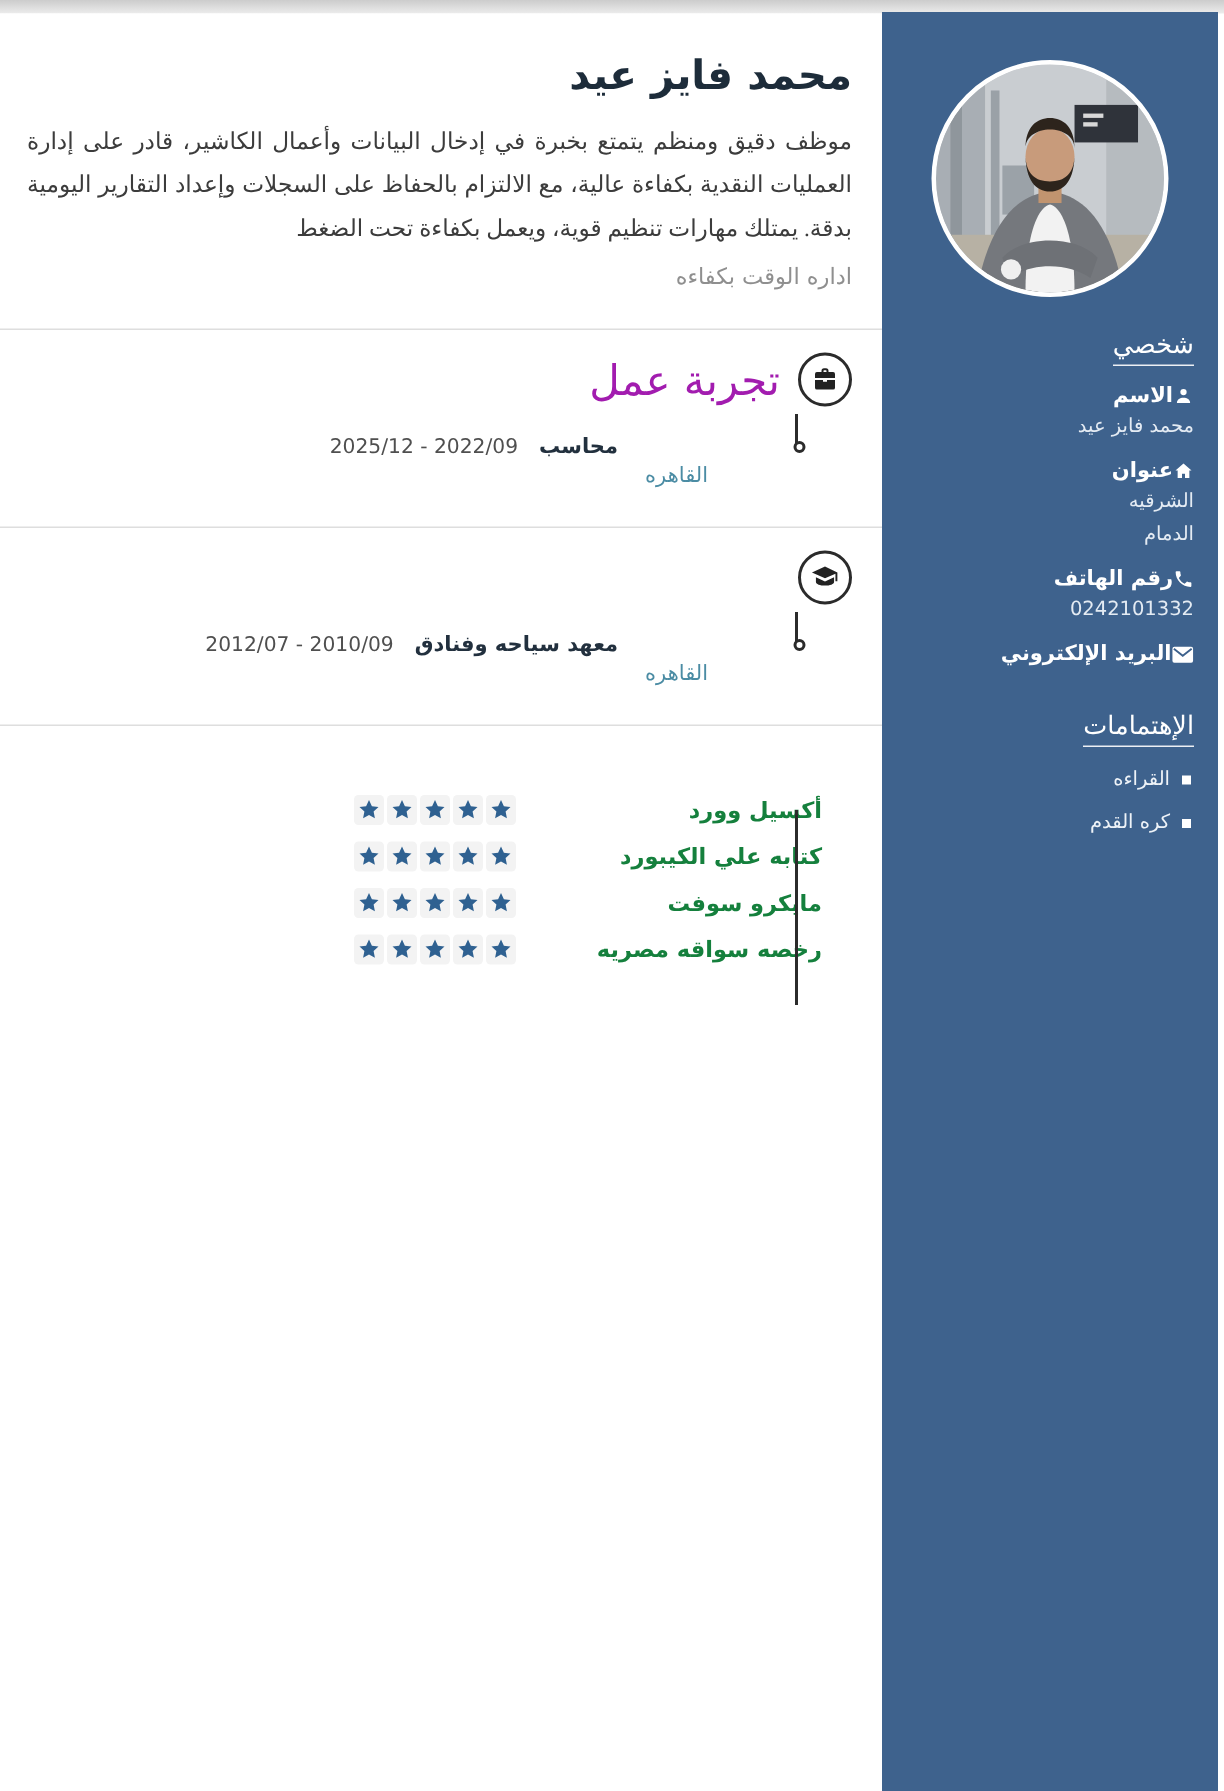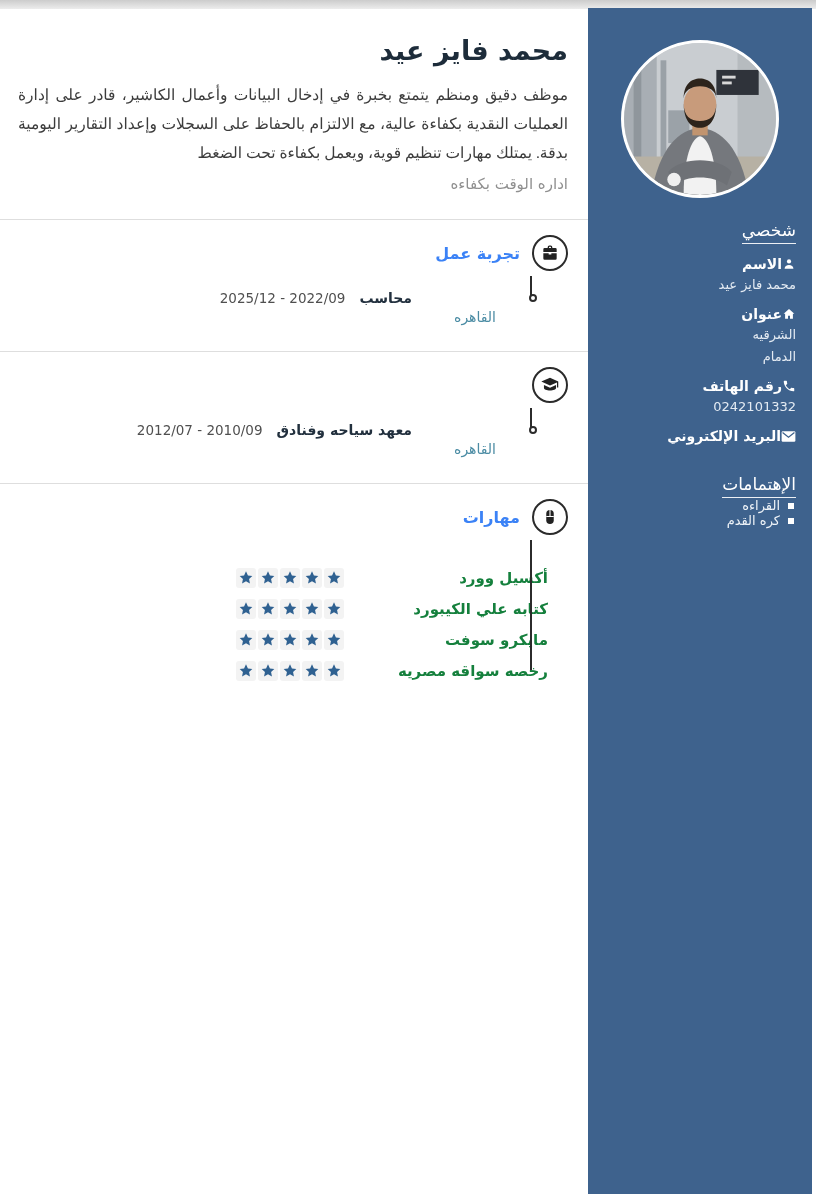--- a/index.html
+++ b/index.html
@@ -37,41 +37,41 @@
   .section { position: relative; padding-top: 14px; }
   .section-header {
     display: flex; align-items: center; gap: 12px;
     margin: 0 20px 0 18px; height: 38px;
   }
   .icon-circle {
     width: 36px; height: 36px; border-radius: 50%;
     border: 2px solid #2b2b2b; background: #fff; flex: 0 0 auto;
     display: flex; align-items: center; justify-content: center;
   }
-  .section-title { font-size: 16px; font-weight: 700; color: #3b82f6; }
+  .section-title { font-size: 28px; font-weight: 400; color: #a21caf; }
 
   .connector {
     position: absolute; right: 56px; width: 2px; background: #2b2b2b;
   }
   .connector.short { top: 56px; height: 24px; }
   .connector.long  { top: 56px; height: 130px; }
   .timeline-bullet {
     position: absolute; right: 51px; top: 74px;
     width: 8px; height: 8px; border-radius: 50%;
     border: 2px solid #2b2b2b; background: #fff;
   }
 
   .entry-row {
     display: flex; align-items: baseline; gap: 14px;
     margin: 18px 176px 0 0;
   }
   .entry-role { font-size: 14px; font-weight: 700; color: #22303e; }
   .entry-dates { font-size: 13.5px; color: #4f4f4f; }
   .ltr { direction: ltr; unicode-bidi: isolate; }
-  .entry-location { margin: 3px 92px 0 0; font-size: 14px; color: #4b8ca4; }
+  .entry-location { margin: 3px 116px 0 0; font-size: 14px; color: #4b8ca4; }
 
   .skills-list { margin: 30px 40px 0 0; width: 312px; }
   .skill-row {
     display: flex; align-items: center; justify-content: space-between;
     height: 24px; margin-bottom: 7px;
   }
   .skill-label { font-size: 15px; font-weight: 700; color: #15803d; }
   .stars { display: flex; gap: 2px; direction: ltr; }
   .star-cell {
     width: 20px; height: 20px; background: #f3f3f3; border-radius: 3px;
@@ -99,21 +99,21 @@
   .detail-item { margin-top: 12px; }
   .detail-label-row { display: flex; align-items: center; gap: 0; }
   .detail-label { font-size: 14px; font-weight: 700; color: #ffffff; }
   .detail-value {
     display: block; margin-top: 4px; font-size: 13px; color: #e4ebf3;
     text-align: right; line-height: 18px; word-break: break-all;
   }
   .detail-value.ltr-val { direction: ltr; unicode-bidi: isolate; text-align: right; }
   .interest-item {
     display: flex; align-items: center; gap: 8px;
-    margin-top: 0; padding-right: 2px; font-size: 13px; color: #eef3f8;
+    margin-top: 14px; padding-right: 2px; font-size: 13px; color: #eef3f8;
   }
   .interest-bullet {
     width: 6px; height: 6px; background: #ffffff; flex: 0 0 auto;
   }
   .sb-icon { flex: 0 0 auto; display: flex; }
 </style>
 </head>
 <body>
 
 <div class="page">
@@ -160,29 +160,20 @@
       <div class="entry-row">
         <span class="entry-role">معهد سياحه وفنادق</span>
         <span class="entry-dates ltr">2012/07 - 2010/09</span>
       </div>
       <div class="entry-location">القاهره</div>
     </div>
 
     <div class="divider"></div>
 
     <div class="section">
-      <div class="section-header">
-        <div class="icon-circle">
-          <svg width="20" height="20" viewBox="0 0 24 24">
-            <rect x="7.5" y="3.5" width="9" height="17" rx="4.5" fill="#222222"></rect>
-            <path d="M7.5 11.5h9M12 3.5v8" stroke="#ffffff" stroke-width="1.3" fill="none"></path>
-          </svg>
-        </div>
-        <h2 class="section-title">مهارات</h2>
-      </div>
       <div class="connector long"></div>
 
       <div class="skills-list">
 
         <div class="skill-row">
           <span class="skill-label">أكسيل وورد</span>
           <span class="stars">
             <span class="star-cell">
                 <svg width="16" height="16" viewBox="0 0 24 24" fill="#2f6191">
                   <path d="M12 2l2.9 6.2 6.6.8-4.9 4.6 1.3 6.6L12 16.9l-5.9 3.3 1.3-6.6L2.5 9l6.6-.8L12 2z"></path>

